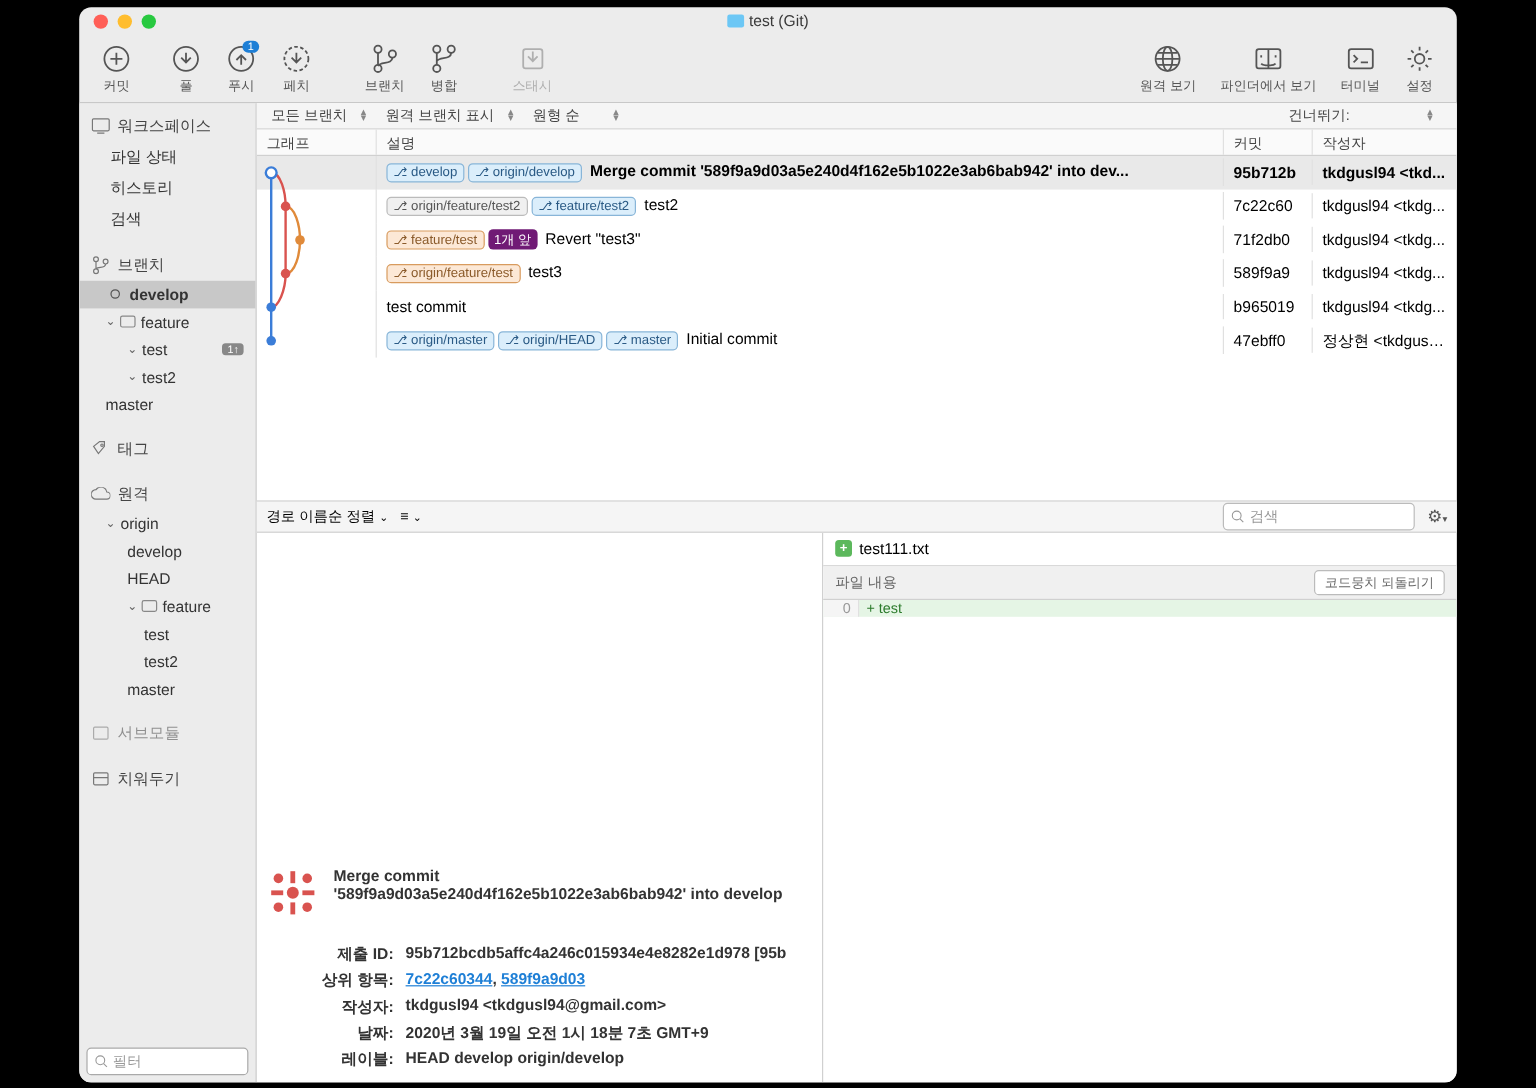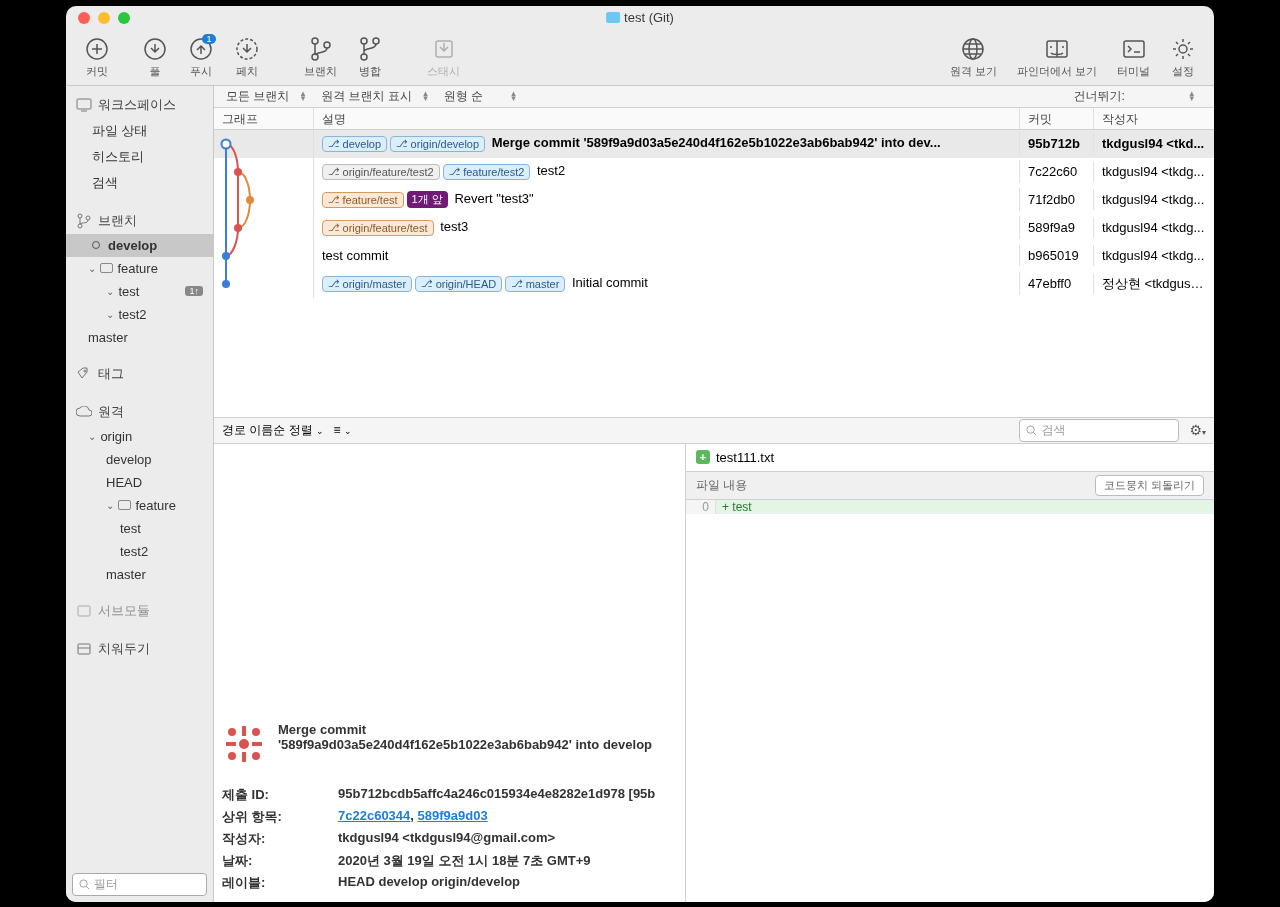--- a/index.html
+++ b/index.html
@@ -86,21 +86,21 @@
 .diff-line.added { background: #e5f5e5; }
 .diff-line.added .diff-content { color: #2a7a2a; }
 
 .commit-detail-gap { flex: 1; }
 .commit-info { display: flex; gap: 12px; padding: 10px 0; }
 .avatar { width: 44px; height: 44px; flex-shrink: 0; }
 .avatar svg { width: 100%; height: 100%; }
 .commit-msg { font-size: 13px; color: #333; max-width: 380px; }
 .meta-table { font-size: 13px; margin-top: 8px; }
 .meta-row { display: flex; padding: 2px 0; }
-.meta-label { width: 116px; padding-right: 10px; color: #333; }
+.meta-label { width: 116px; text-align: right; padding-right: 10px; color: #333; }
 .meta-value { flex: 1; color: #333; }
 .meta-value a { color: #1e7fd6; text-decoration: underline; }
 </style>
 </head>
 <body>
 
 <div class="window">
   <div class="titlebar">
     <div class="traffic">
       <div class="dot red"></div>

